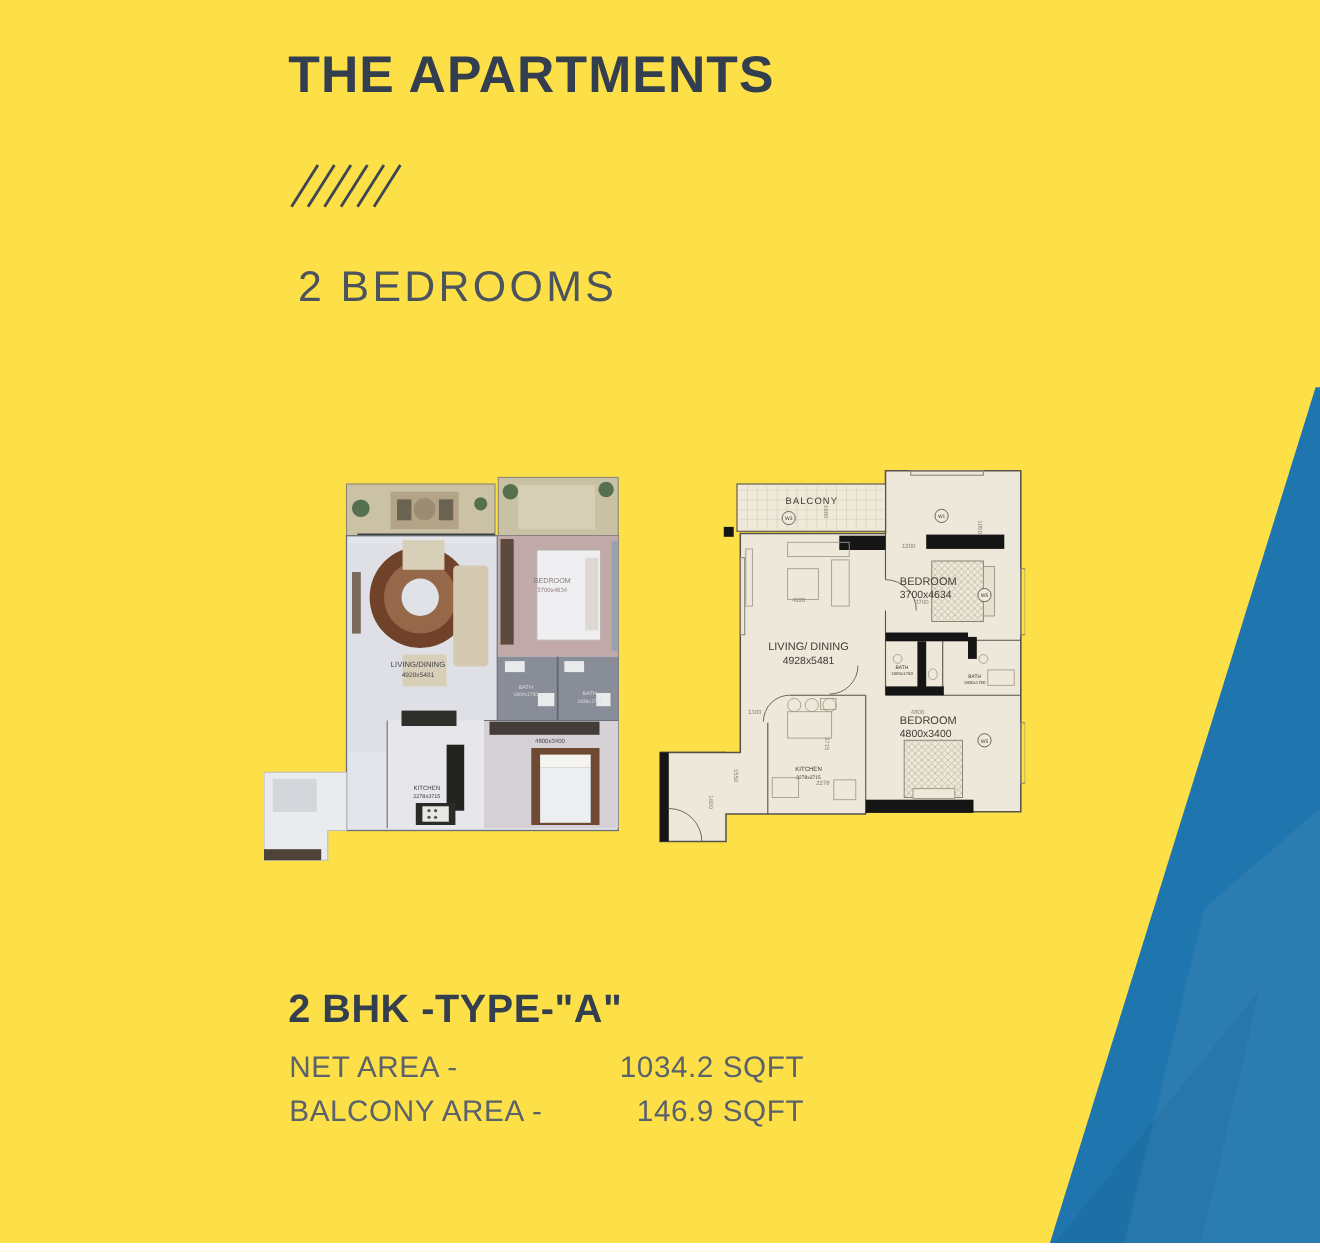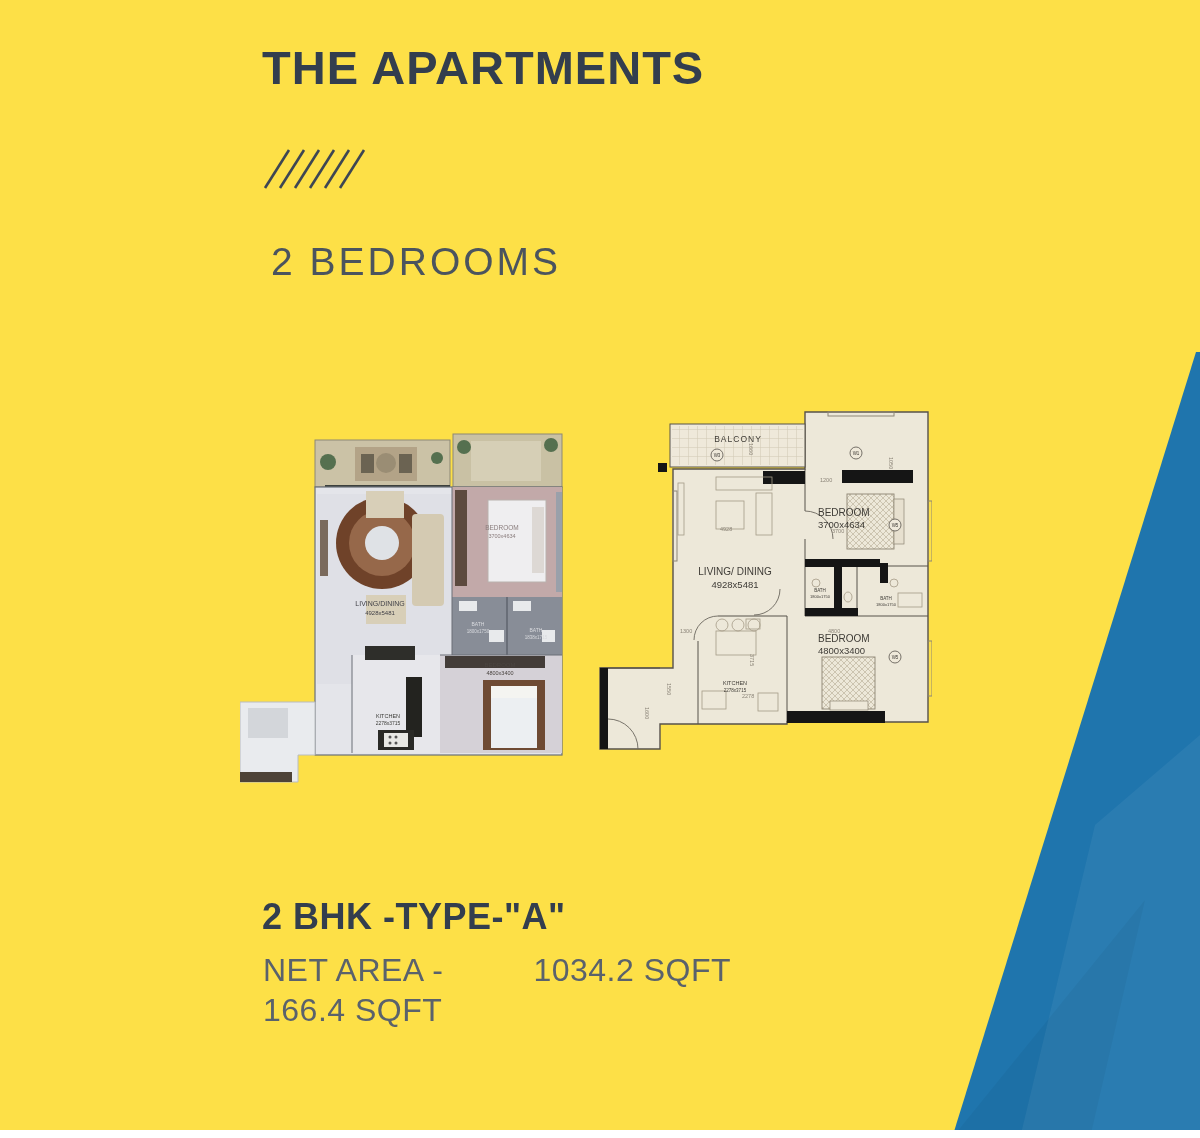--- a/index.html
+++ b/index.html
@@ -16,29 +16,29 @@
     color:#333e4e;white-space:nowrap;
   }
   .hatch{position:absolute;left:263px;top:147px;}
   .subtitle{
     position:absolute;left:271px;top:240px;
     font-size:39px;font-weight:300;letter-spacing:3px;
     color:#4b545e;white-space:nowrap;
   }
   .plan{position:absolute;}
   .plan-left{left:240px;top:430px;width:327px;height:353px;}
-  .plan-right{left:598px;top:411px;width:334px;height:350px;}
+  .plan-right{left:598px;top:427px;width:334px;height:350px;}
   .unit-title{
     position:absolute;left:262px;top:896px;margin:0;
     font-size:36px;font-weight:800;letter-spacing:0.5px;
     color:#333e4e;white-space:nowrap;
   }
   .area-table{
     position:absolute;left:263px;top:950px;width:468px;
-    color:#5a626c;font-size:32px;font-weight:300;
+    color:#5a626c;font-size:27px;font-weight:300;
   }
   .area-row{
     display:flex;justify-content:space-between;
     height:40px;line-height:40px;letter-spacing:0.5px;
   }
   .area-value{text-align:right;}
   .corner-shape{position:absolute;left:940px;top:345px;width:260px;height:793px;}
   svg text{font-family:"Liberation Sans", sans-serif;}
 </style>
 </head>
@@ -264,21 +264,22 @@
   </div>
 
   <h2 class="unit-title">2 BHK -TYPE-"A"</h2>
 
   <div class="area-table">
     <div class="area-row">
       <span class="area-label">NET AREA -</span>
       <span class="area-value">1034.2 SQFT</span>
     </div>
     <div class="area-row">
-      <span class="area-value">166.4 SQFT</span>
+      <span class="area-label">BALCONY AREA -</span>
+      <span class="area-value">146.9 SQFT</span>
     </div>
   </div>
 
   <svg class="corner-shape" viewBox="0 0 260 793" preserveAspectRatio="none">
     <polygon points="256,7 260,7 260,793 12,793" fill="#1f75ad"></polygon>
     <polygon points="155,480 260,390 260,793 80,793" fill="#ffffff" opacity="0.05"></polygon>
     <polygon points="12,793 150,793 205,555" fill="#000000" opacity="0.04"></polygon>
   </svg>
 
 </div>

